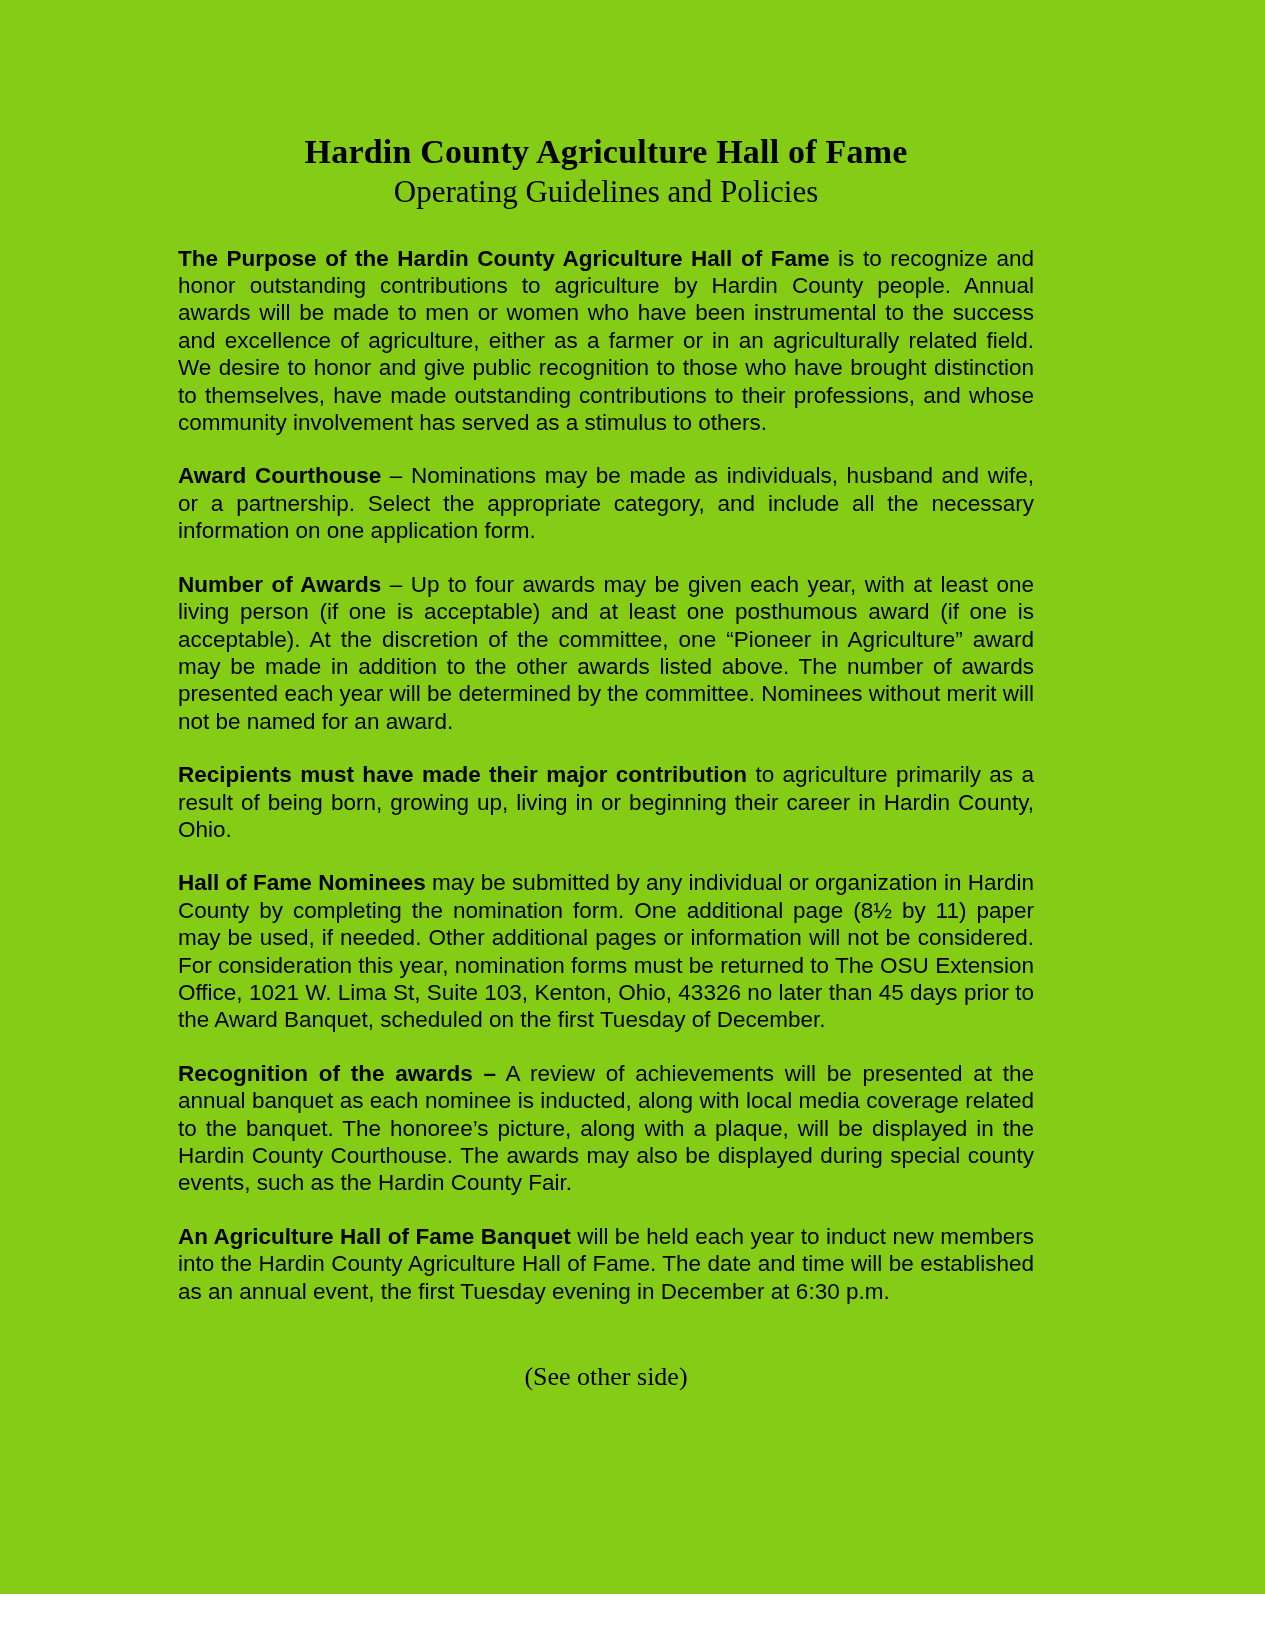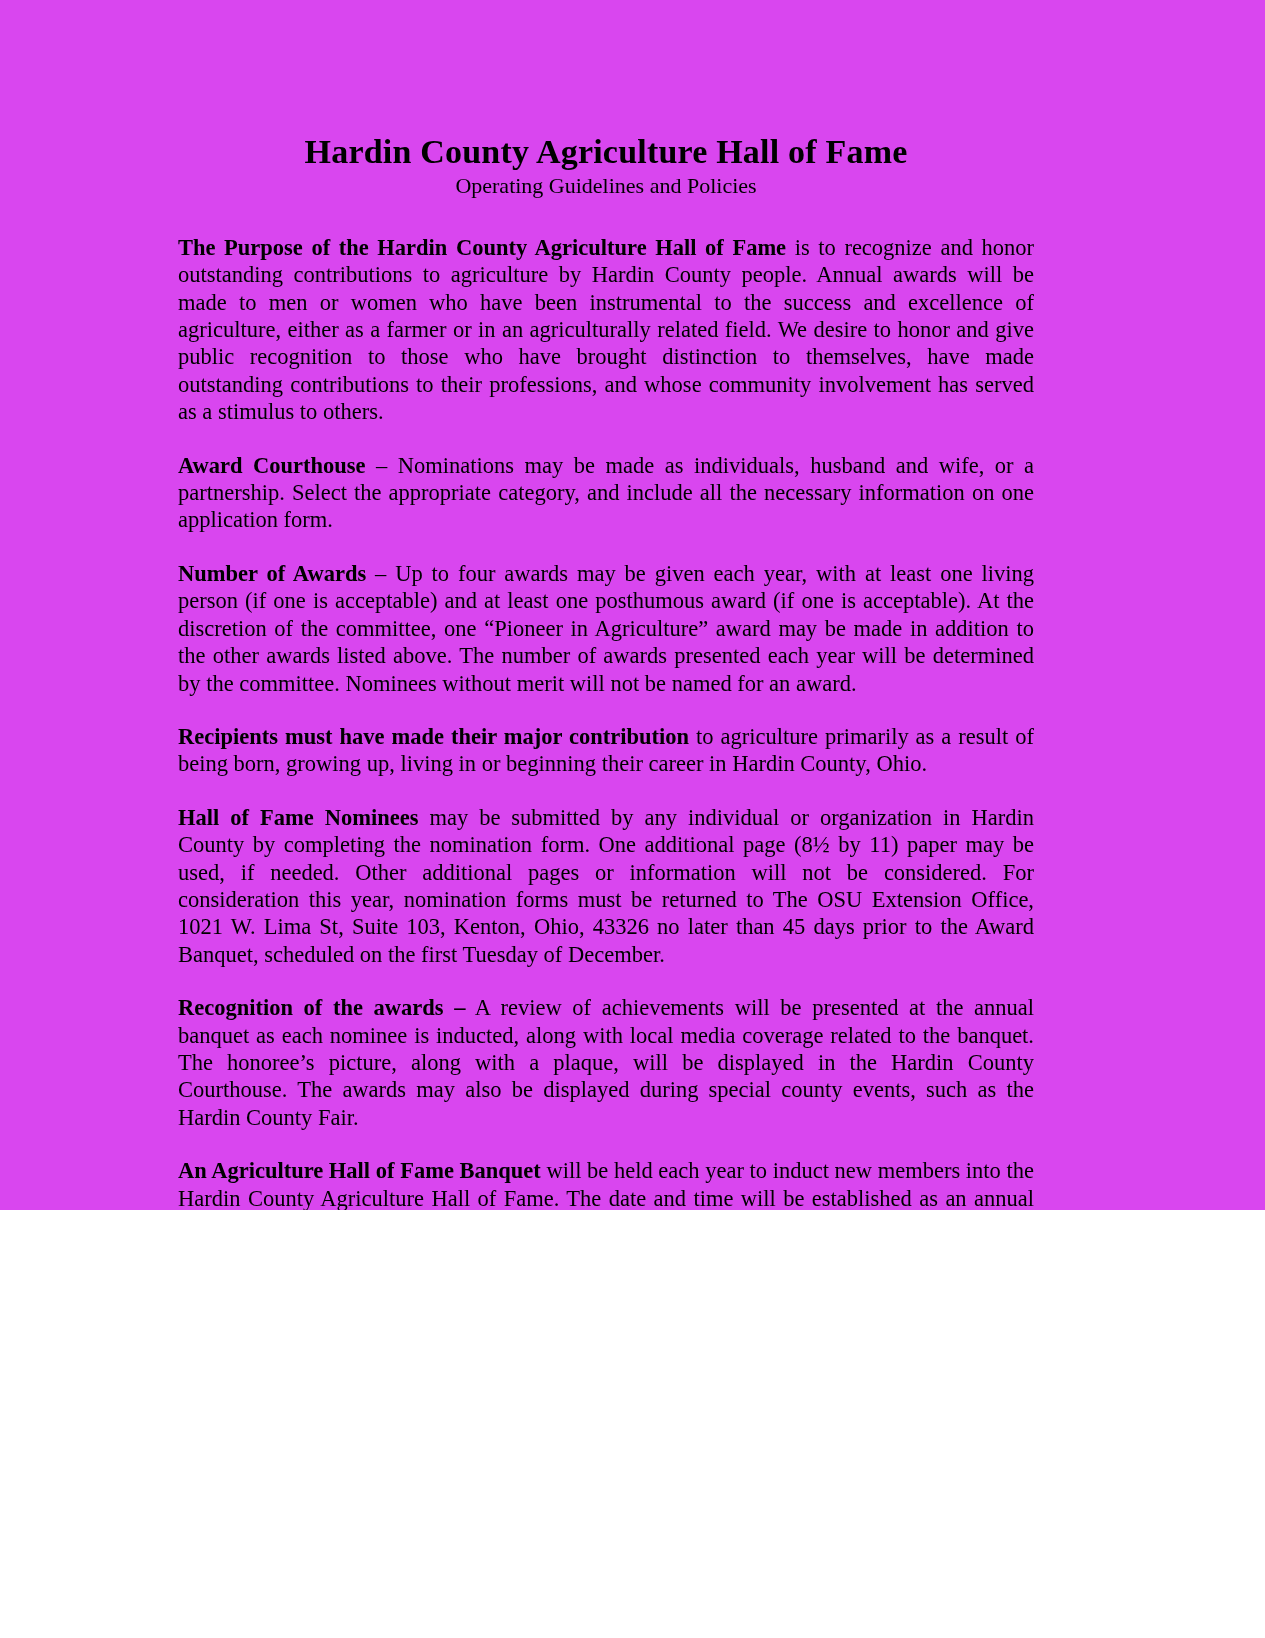--- a/index.html
+++ b/index.html
@@ -3,23 +3,23 @@
 <meta charset="utf-8">
 <style>
   html, body {
     margin: 0;
     padding: 0;
     background: #ffffff;
   }
   .page {
     position: relative;
     width: 1265px;
-    height: 1210px;
+    height: 1594px;
     margin: 0 auto;
-    background: #d946ef;
+    background: #84cc16;
     box-sizing: border-box;
     overflow: hidden;
   }
   .content {
     position: absolute;
     left: 178px;
     top: 132px;
     width: 856px;
   }
   .doc-title {
@@ -28,28 +28,28 @@
     font-size: 34px;
     line-height: 1.16;
     text-align: center;
     color: #000000;
     margin: 0 0 2px 0;
     letter-spacing: 0.2px;
   }
   .doc-subtitle {
     font-family: "Liberation Serif", "DejaVu Serif", serif;
     font-weight: normal;
-    font-size: 22px;
+    font-size: 31px;
     line-height: 1.2;
     text-align: center;
     color: #000000;
     margin: 0 0 34px 0;
   }
   .para {
-    font-family: Liberation Serif, serif;
+    font-family: Liberation Sans, sans-serif;
     font-size: 22.5px;
     line-height: 27.4px;
     color: #000000;
     text-align: justify;
     text-justify: inter-word;
     margin: 0 0 26px 0;
     -webkit-hyphens: none;
     hyphens: none;
   }
   .para:last-of-type {

